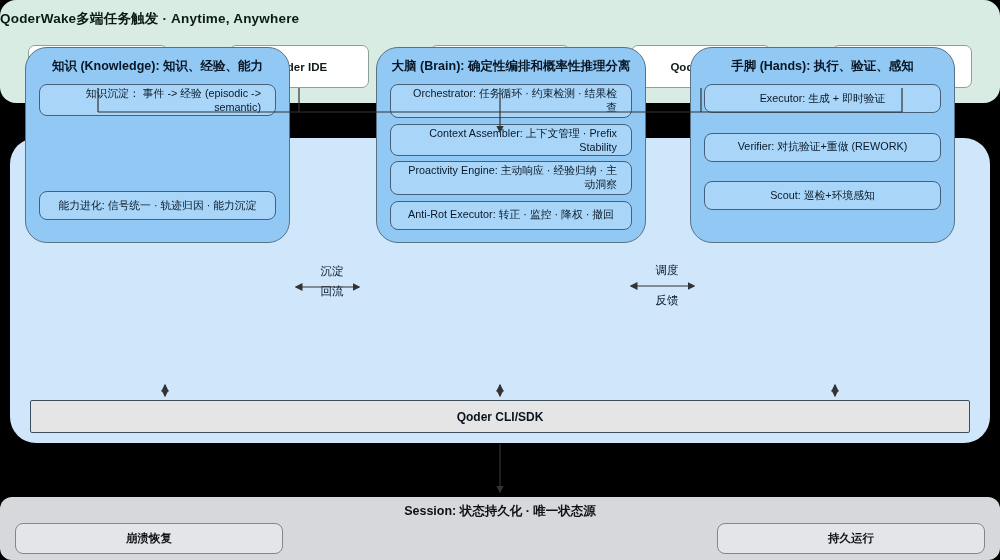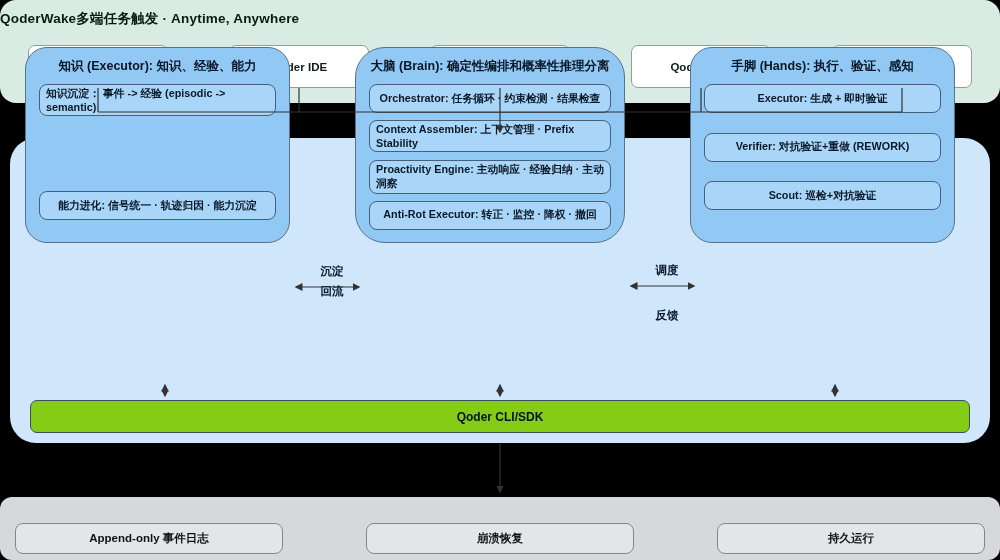--- a/index.html
+++ b/index.html
@@ -20,38 +20,38 @@
                   font-size:11.5px; font-weight:bold; color:#101d17; }
 
   
   .harness { position:absolute; left:10px; top:138px; width:980px; height:305px;
              background:#cfe6fb; border-radius:26px; }
   .harness-title { position:absolute; top:14px; left:0; width:100%; text-align:center;
                    font-size:14px; font-weight:bold; color:#081220; }
   .col { position:absolute; top:47px; height:196px; background:#92c9f4;
          border:1px solid #5a7286; border-radius:22px; }
   .col-knowledge { left:25px;  width:265px; }
-  .col-brain     { left:355px; width:270px;border-radius:30px; }
+  .col-brain     { left:376px; width:270px; }
   .col-hands     { left:690px; width:265px; }
   .col-title { position:absolute; top:10px; left:0; width:100%; text-align:center;
                font-size:12.5px; font-weight:bold; color:#081625; }
   .col-items { position:absolute; top:36px; left:13px; right:13px;
                display:flex; flex-direction:column; justify-content:space-between; }
   .col-knowledge .col-items { bottom:22px; }
   .col-brain     .col-items { bottom:12px; }
   .col-hands     .col-items { bottom:32px; }
   .item { min-height:29px; background:#a9d6f8; border:1px solid #46607b; border-radius:8px;
-          display:flex; align-items:center; justify-content:center; text-align:left;
-          font-size:10.8px; font-weight:bold; color:#0a1828; padding:2px 6px; }
+          display:flex; align-items:center; justify-content:center; text-align:right;
+          font-size:10.8px; font-weight:normal; color:#0a1828; padding:2px 14px; }
 
   .flow-label { position:absolute; width:56px; text-align:center;
-                font-size:11.5px; font-weight:bold; color:#0a1828; }
+                font-size:11.5px; font-weight:normal; color:#0a1828; }
 
   .sdk-bar { position:absolute; left:30px; top:400px; width:940px; height:33px;
-             background:#84cc16; border:1px solid #3c4d5c; border-radius:7px;
+             background:#e5e5e5; border:1px solid #3c4d5c; border-radius:2px;
              display:flex; align-items:center; justify-content:center;
              font-size:12px; font-weight:bold; color:#0a1420; }
 
   
   .session { position:absolute; left:0; top:497px; width:1000px; height:63px;
              background:#d6d8dc; border-radius:12px; }
   .session-title { position:absolute; top:6px; left:0; width:100%; text-align:center;
                    font-size:12.5px; font-weight:bold; color:#101114; }
   .session-row { position:absolute; top:26px; left:15px; right:15px;
                  display:flex; justify-content:space-between; }
@@ -78,21 +78,21 @@
       <div class="trigger-node">Qoder Web</div>
       <div class="trigger-node">QoderWork</div>
     </div>
   </div>
 
   <div class="harness">
     <div class="harness-title">QoderWake Harness Engineering</div>
   </div>
 
   <div class="col col-knowledge">
-    <div class="col-title">知识 (Executor): 知识、经验、能力</div>
+    <div class="col-title">知识 (Knowledge): 知识、经验、能力</div>
     <div class="col-items">
       <div class="item">知识沉淀： 事件 -&gt; 经验 (episodic -&gt; semantic)</div>
       <div class="item">能力进化: 信号统一 · 轨迹归因 · 能力沉淀</div>
     </div>
   </div>
 
   <div class="col col-brain">
     <div class="col-title">大脑 (Brain): 确定性编排和概率性推理分离</div>
     <div class="col-items">
       <div class="item">Orchestrator: 任务循环 · 约束检测 · 结果检查</div>
@@ -100,34 +100,34 @@
       <div class="item">Proactivity Engine: 主动响应 · 经验归纳 · 主动洞察</div>
       <div class="item">Anti-Rot Executor: 转正 · 监控 · 降权 · 撤回</div>
     </div>
   </div>
 
   <div class="col col-hands">
     <div class="col-title">手脚 (Hands): 执行、验证、感知</div>
     <div class="col-items">
       <div class="item">Executor: 生成 + 即时验证</div>
       <div class="item">Verifier: 对抗验证+重做 (REWORK)</div>
-      <div class="item">Scout: 巡检+对抗验证</div>
+      <div class="item">Scout: 巡检+环境感知</div>
     </div>
   </div>
 
   <div class="flow-label" style="left:304px; top:264px;">沉淀</div>
   <div class="flow-label" style="left:304px; top:284px;">回流</div>
   <div class="flow-label" style="left:639px; top:263px;text-align:center;">调度</div>
-  <div class="flow-label" style="left:639px; top:308px;">反馈</div>
+  <div class="flow-label" style="left:639px; top:293px;">反馈</div>
 
   <div class="sdk-bar">Qoder CLI/SDK</div>
 
   <div class="session">
+    <div class="session-title">Session: 状态持久化 · 唯一状态源</div>
     <div class="session-row">
-      <div class="session-node">Append-only 事件日志</div>
       <div class="session-node">崩溃恢复</div>
       <div class="session-node">持久运行</div>
     </div>
   </div>
 
   <svg class="overlay" width="1000" height="560" viewBox="0 0 1000 560">
     <defs>
       <marker id="ah" viewBox="0 0 6 6" refX="5" refY="3" markerWidth="6.5" markerHeight="6.5" orient="auto-start-reverse">
         <path d="M0,0 L6,3 L0,6 z" fill="#333333"></path>
       </marker>

